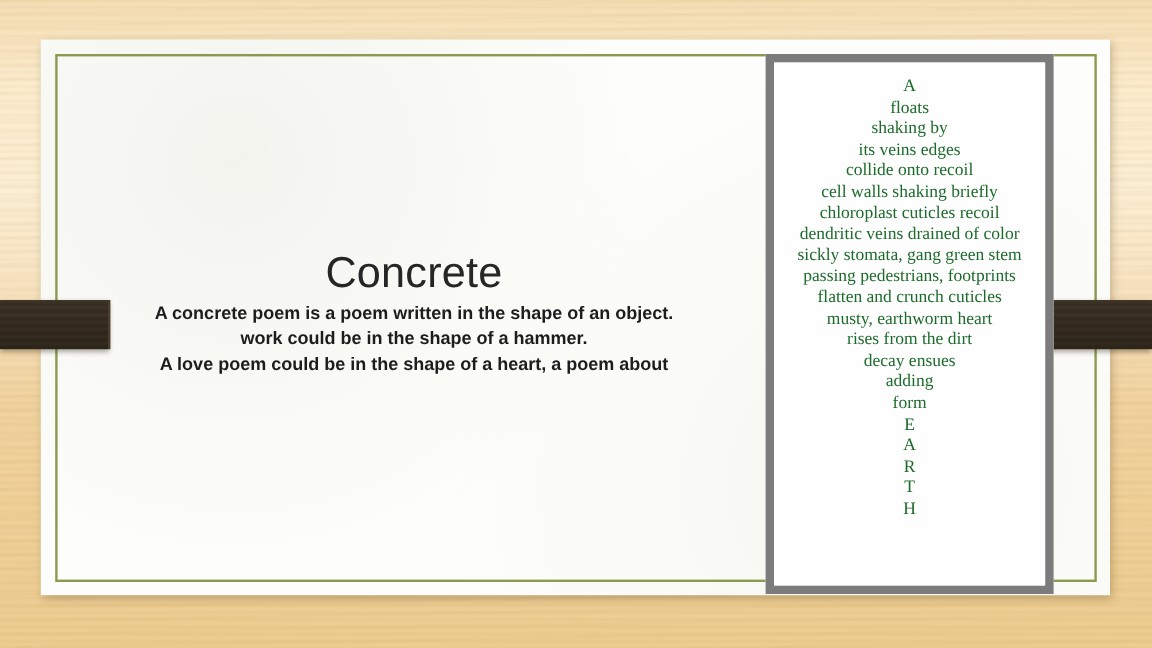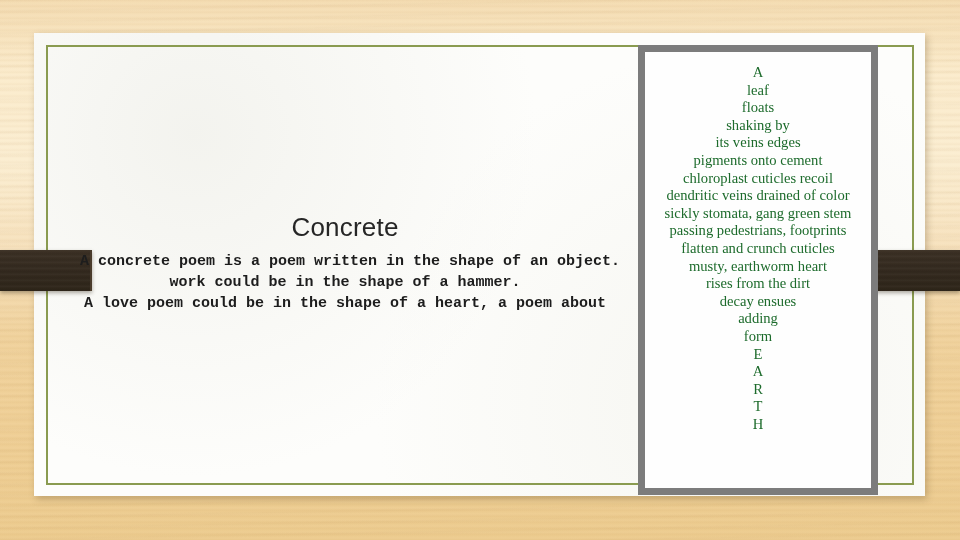--- a/index.html
+++ b/index.html
@@ -97,35 +97,35 @@
   .band-right { right: 0px; width: 90px;  border-left:  2px solid #4a3c2c; }
 
   
   .text-col {
     position: absolute;
     left: 80px; top: 210px;
     width: 530px;
     text-align: center;
   }
   .title {
-    font-size: 26px;
+    font-size: 36px;
     line-height: 34px;
     font-weight: 300;
     color: #262626;
     letter-spacing: 0.2px;
     text-align: center;
   }
   .body-text {
     margin-top: 7px;
     font-size: 15px;
     line-height: 21px;
     font-weight: 700;
     color: #1d1d1d;
   }
-  .body-text div { white-space: nowrap; font-family: Liberation Mono, monospace; }
+  .body-text div { white-space: nowrap; }
 
   
   .poem-frame {
     position: absolute;
     left: 638px; top: 45px;
     width: 240px; height: 450px;
     background: #ffffff;
     border: 7px solid #7c7c7c;
     box-sizing: border-box;
     overflow: hidden;
@@ -175,25 +175,25 @@
       <div>A concrete poem is a poem written in the shape of an object.</div>
       <div>work could be in the shape of a hammer.</div>
       <div>A love poem could be in the shape of a heart, a poem about</div>
     </div>
   </div>
 
   <div class="poem-frame">
     <div class="poem-inner">
       <div class="poem-text">
         <div class="ln">A</div>
-        <div class="ln">leaf</div>
         <div class="ln">floats</div>
         <div class="ln">shaking by</div>
         <div class="ln">its veins edges</div>
-        <div class="ln">pigments onto cement</div>
+        <div class="ln">collide onto recoil</div>
+        <div class="ln">cell walls shaking briefly</div>
         <div class="ln">chloroplast cuticles recoil</div>
         <div class="ln">dendritic veins drained of color</div>
         <div class="ln">sickly stomata, gang green stem</div>
         <div class="ln">passing pedestrians, footprints</div>
         <div class="ln">flatten and crunch cuticles</div>
         <div class="ln">musty, earthworm heart</div>
         <div class="ln">rises from the dirt</div>
         <div class="ln">decay ensues</div>
         <div class="ln">adding</div>
         <div class="ln">form</div>

